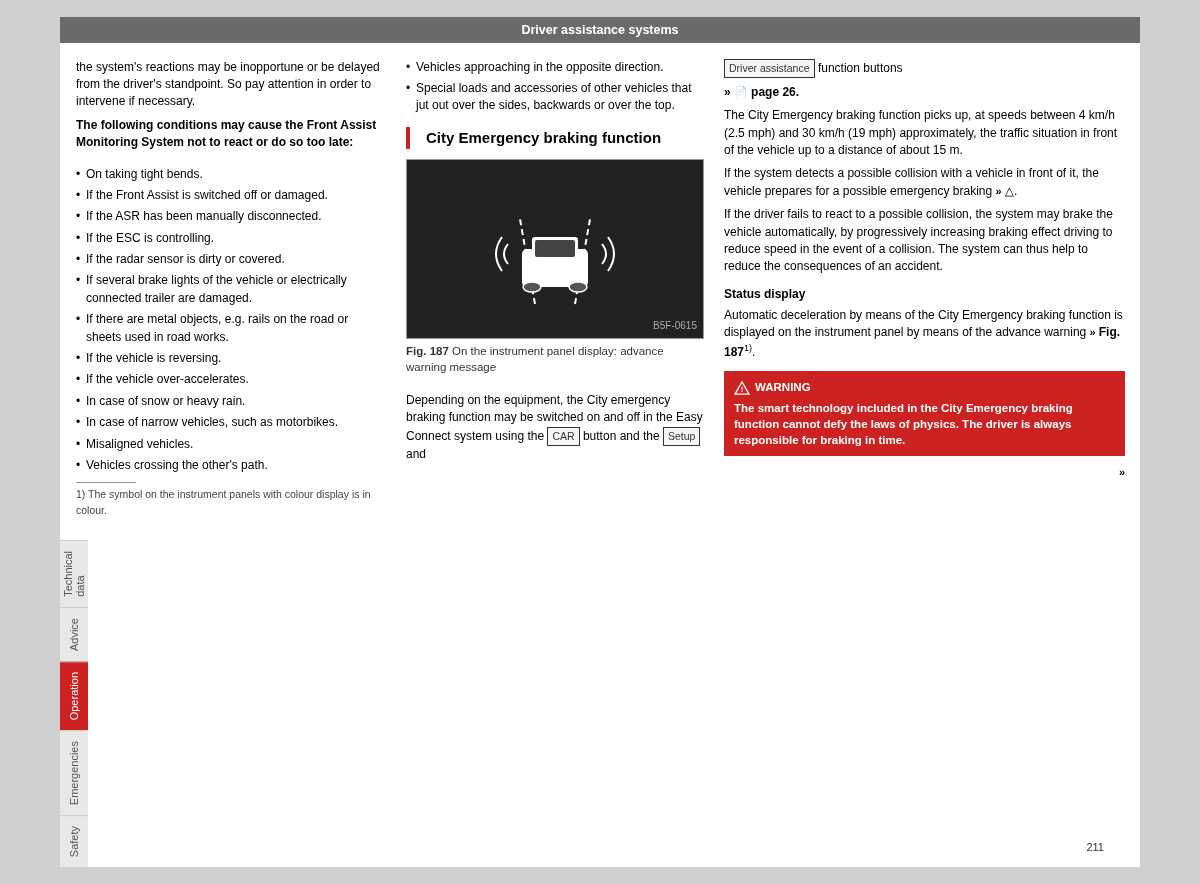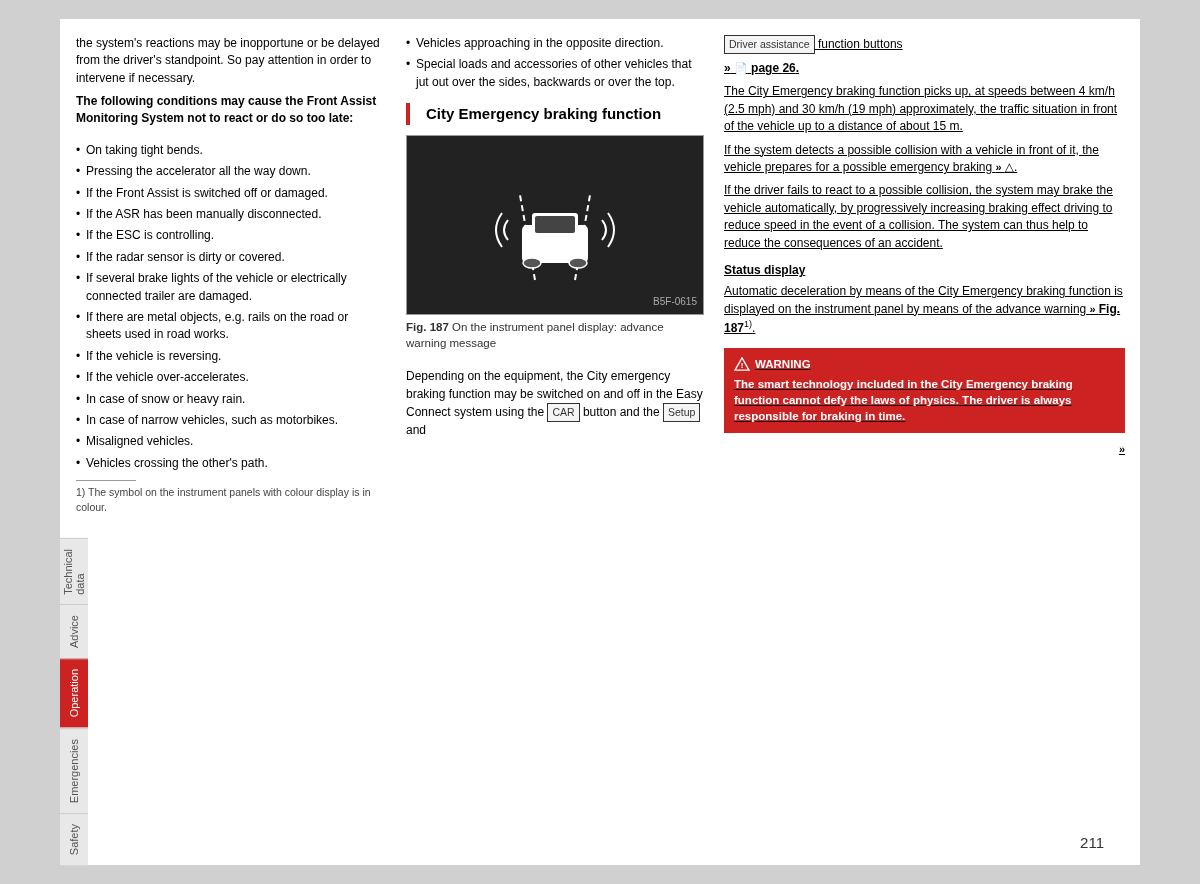--- a/index.html
+++ b/index.html
@@ -47,21 +47,20 @@
     .middle-col {
       flex: 0 0 280px;
       font-size: 12px;
       line-height: 1.45;
     }
     .right-col {
       flex: 1;
       font-size: 12px;
       line-height: 1.45;
       padding-right: 5px;
-      text-decoration: underline;
     }
     .sidebar-tabs {
       display: flex;
       flex-direction: column;
       width: 28px;
       background: #e0e0e0;
     }
     .sidebar-tab {
       flex: 1;
       display: flex;
@@ -162,50 +161,52 @@
       border: 1px solid #333;
       padding: 1px 4px;
       font-size: 10.5px;
       background: #f5f5f5;
       color: #333;
     }
     .page-num {
       position: absolute;
       bottom: 14px;
       right: 36px;
-      font-size: 15px;
+      font-size: 11px;
       color: #333;
     }
     .footnote-divider {
       border: none;
       border-top: 1px solid #999;
       margin: 8px 0 4px 0;
       width: 60px;
     }
     .footnote {
       font-size: 10.5px;
       color: #444;
     }
     .superscript { font-size: 9px; vertical-align: super; }
     .status-heading { font-weight: bold; margin-top: 10px; margin-bottom: 4px; }
     .arrow-bold { font-weight: bold; font-size: 11px; }
   </style>
 </head>
 <body>
 
 <div class="page-container">
+  <div class="header-bar">
+    <span>Driver assistance systems</span>
+  </div>
   <div class="content-area">
     <div class="main-content">
 
       <div class="left-col">
         <p>the system's reactions may be inopportune or be delayed from the driver's standpoint. So pay attention in order to intervene if necessary.</p>
         <p class="bold-heading">The following conditions may cause the Front Assist Monitoring System not to react or do so too late:</p>
         <div>
           <div class="bullet-item">On taking tight bends.</div>
-          <div class="bullet-item">Pressing the accelerator all the way down.</div>
           <div class="bullet-item">If the Front Assist is switched off or damaged.</div>
           <div class="bullet-item">If the ASR has been manually disconnected.</div>
           <div class="bullet-item">If the ESC is controlling.</div>
           <div class="bullet-item">If the radar sensor is dirty or covered.</div>
           <div class="bullet-item">If several brake lights of the vehicle or electrically connected trailer are damaged.</div>
           <div class="bullet-item">If there are metal objects, e.g. rails on the road or sheets used in road works.</div>
           <div class="bullet-item">If the vehicle is reversing.</div>
           <div class="bullet-item">If the vehicle over-accelerates.</div>
           <div class="bullet-item">In case of snow or heavy rain.</div>
           <div class="bullet-item">In case of narrow vehicles, such as motorbikes.</div>

